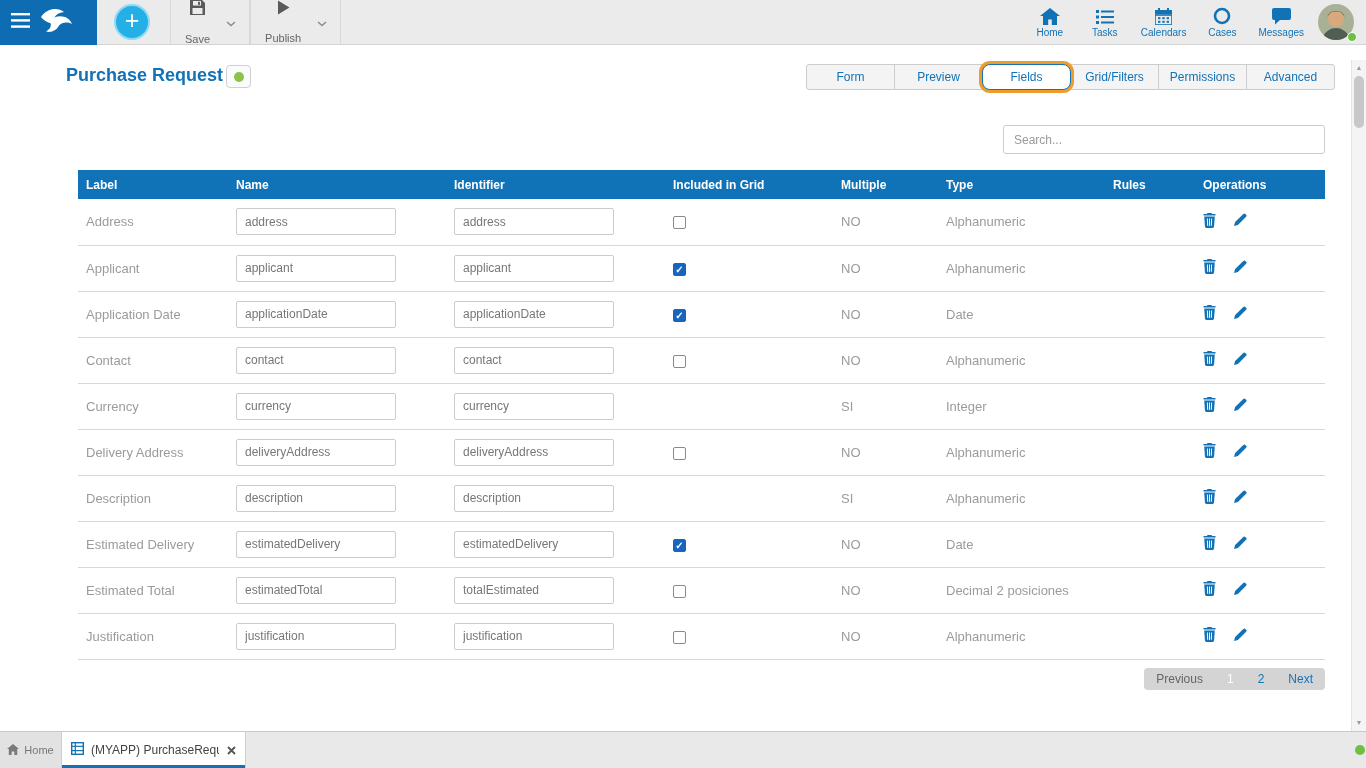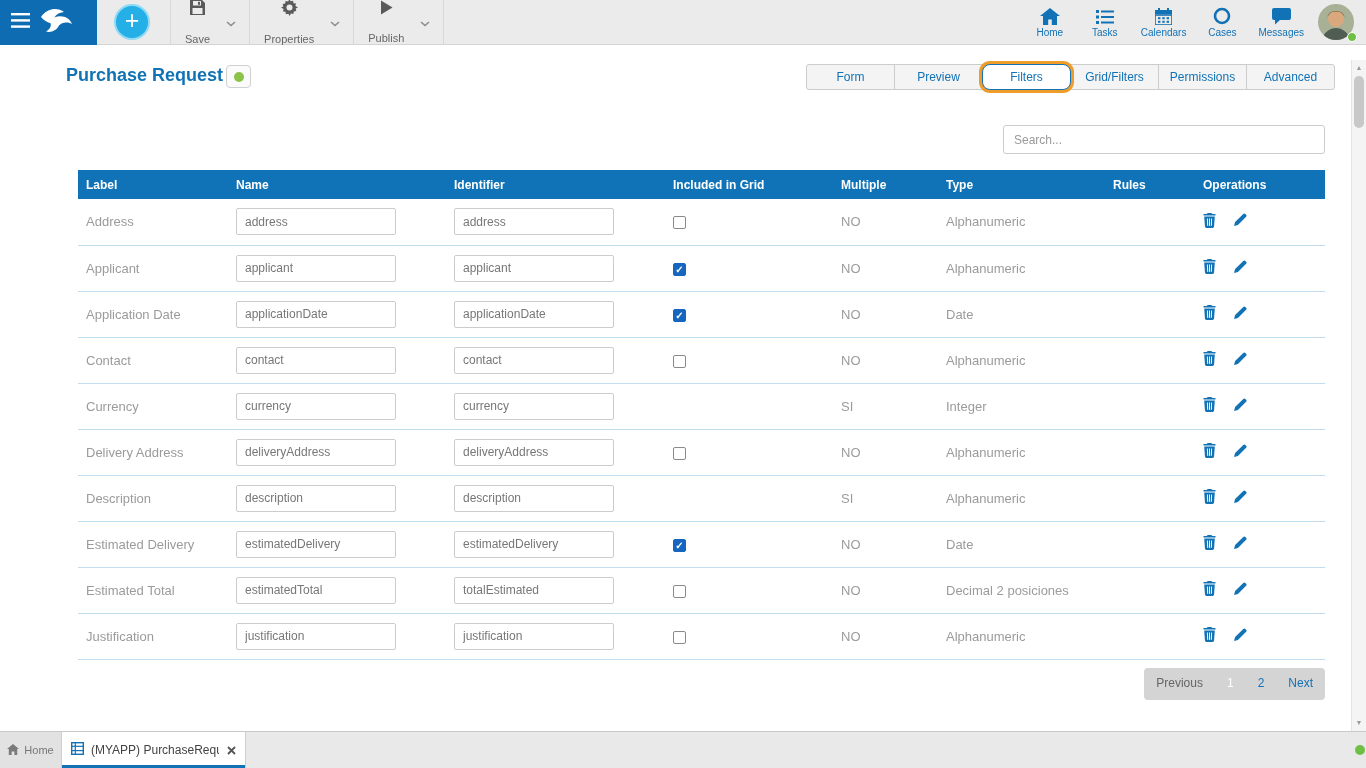--- a/index.html
+++ b/index.html
@@ -44,21 +44,21 @@
   .fields-table{position:absolute;left:78px;top:170px;width:1247px;border-collapse:collapse;table-layout:fixed}
   .fields-table th{background:#1173b7;color:#fff;font-size:12px;font-weight:700;text-align:left;padding:0 8px;height:29px}
   .fields-table td{height:46px;border-bottom:1px solid #c3ddf0;font-size:13px;color:#9b9b9b;padding:0 8px;vertical-align:middle;background:#fff}
   .cell-input{width:160px;height:27px;border:1px solid #ccc;border-radius:2px;padding:0 8px;font-size:12px;color:#777;font-family:inherit;outline:none}
   .cb{display:inline-block;width:13px;height:13px;border:1px solid #8a8a8a;border-radius:2px;background:#fff;vertical-align:middle;cursor:pointer;line-height:12px;text-align:center;font-size:10px;color:#fff;font-weight:700}
   .cb-checked{background:#1666c0;border-color:#1666c0}
   .td-mult,.td-type{font-size:12px}
   .td-ops .op{display:inline-block;margin-right:13px;cursor:pointer;vertical-align:middle}
 
   
-  .pagination{position:absolute;top:668px;right:41px;display:flex;background:#d4d4d4;border-radius:4px;overflow:hidden;height:32px;align-items:flex-start}
+  .pagination{position:absolute;top:668px;right:41px;display:flex;background:#d4d4d4;border-radius:4px;overflow:hidden;height:22px;align-items:center}
   .page-item{padding:0 12px;font-size:12px;line-height:30px;cursor:pointer}
   .page-prev{color:#666}
   .page-current{color:#fff}
   .page-num{color:#1272b6}
   .page-next{color:#1272b6}
 
   
   .bottombar{position:absolute;left:0;bottom:0;width:1366px;height:37px;background:#e9e9e9;border-top:1px solid #c9c9c9;display:flex;align-items:stretch;z-index:4}
   .bb-home{width:62px;display:flex;align-items:center;justify-content:center;gap:5px;font-size:11px;color:#777;background:#e2e2e2;border-right:1px solid #cfcfcf;cursor:pointer}
   .bb-tab{width:184px;background:#fff;display:flex;align-items:center;gap:7px;padding:0 9px;font-size:12px;color:#444;border-right:1px solid #cfcfcf;position:relative;cursor:pointer}
@@ -107,34 +107,20 @@
             </svg></span>
         <span class="tool-label">Save</span>
       </button>
       <button class="tool-caret">
         <span><svg width="10" height="6" viewBox="0 0 10 6">
               <path d="M1 1l4 3.5L9 1" fill="none" stroke="#8a8a8a" stroke-width="1.4"></path>
             </svg></span>
       </button>
     </div>
     <div class="tb-sep"></div>
-      <div class="tool-group">
-      <button class="tool-btn">
-        <span class="tool-icon"><svg width="17" height="17" viewBox="0 0 17 17">
-              <path fill="#5a5a5a" d="M8.5 0l1.1 2.3 2.5-.6.4 2.5 2.5.4-.6 2.5L17 8.5l-2.3 1.1.6 2.5-2.5.4-.4 2.5-2.5-.6L8.5 17l-1.1-2.3-2.5.6-.4-2.5-2.5-.4.6-2.5L0 8.5l2.3-1.1-.6-2.5 2.5-.4.4-2.5 2.5.6z"></path>
-              <circle cx="8.5" cy="8.5" r="3" fill="#ebebeb"></circle>
-            </svg></span>
-        <span class="tool-label">Properties</span>
-      </button>
-      <button class="tool-caret">
-        <span><svg width="10" height="6" viewBox="0 0 10 6">
-              <path d="M1 1l4 3.5L9 1" fill="none" stroke="#8a8a8a" stroke-width="1.4"></path>
-            </svg></span>
-      </button>
-    </div>
     <div class="tb-sep"></div>
       <div class="tool-group">
       <button class="tool-btn">
         <span class="tool-icon"><svg width="13" height="15" viewBox="0 0 13 15">
               <path fill="#5a5a5a" d="M1 .5l11.5 7L1 14.5z"></path>
             </svg></span>
         <span class="tool-label">Publish</span>
       </button>
       <button class="tool-caret">
         <span><svg width="10" height="6" viewBox="0 0 10 6">
@@ -216,21 +202,21 @@
 </div>
 
 <h1 class="page-title">Purchase Request</h1>
 <button class="status-btn">
   <span class="green-dot"></span>
 </button>
 
 <div class="tabs">
     <div class="tab">Form</div>
     <div class="tab">Preview</div>
-    <div class="tab tab-active">Filters</div>
+    <div class="tab tab-active">Fields</div>
     <div class="tab">Grid/Filters</div>
     <div class="tab">Permissions</div>
     <div class="tab">Advanced</div>
   </div>
 
 <input class="search" placeholder="Search..." style="">
 
 <table class="fields-table">
   <colgroup>
     <col style="width:150px">

